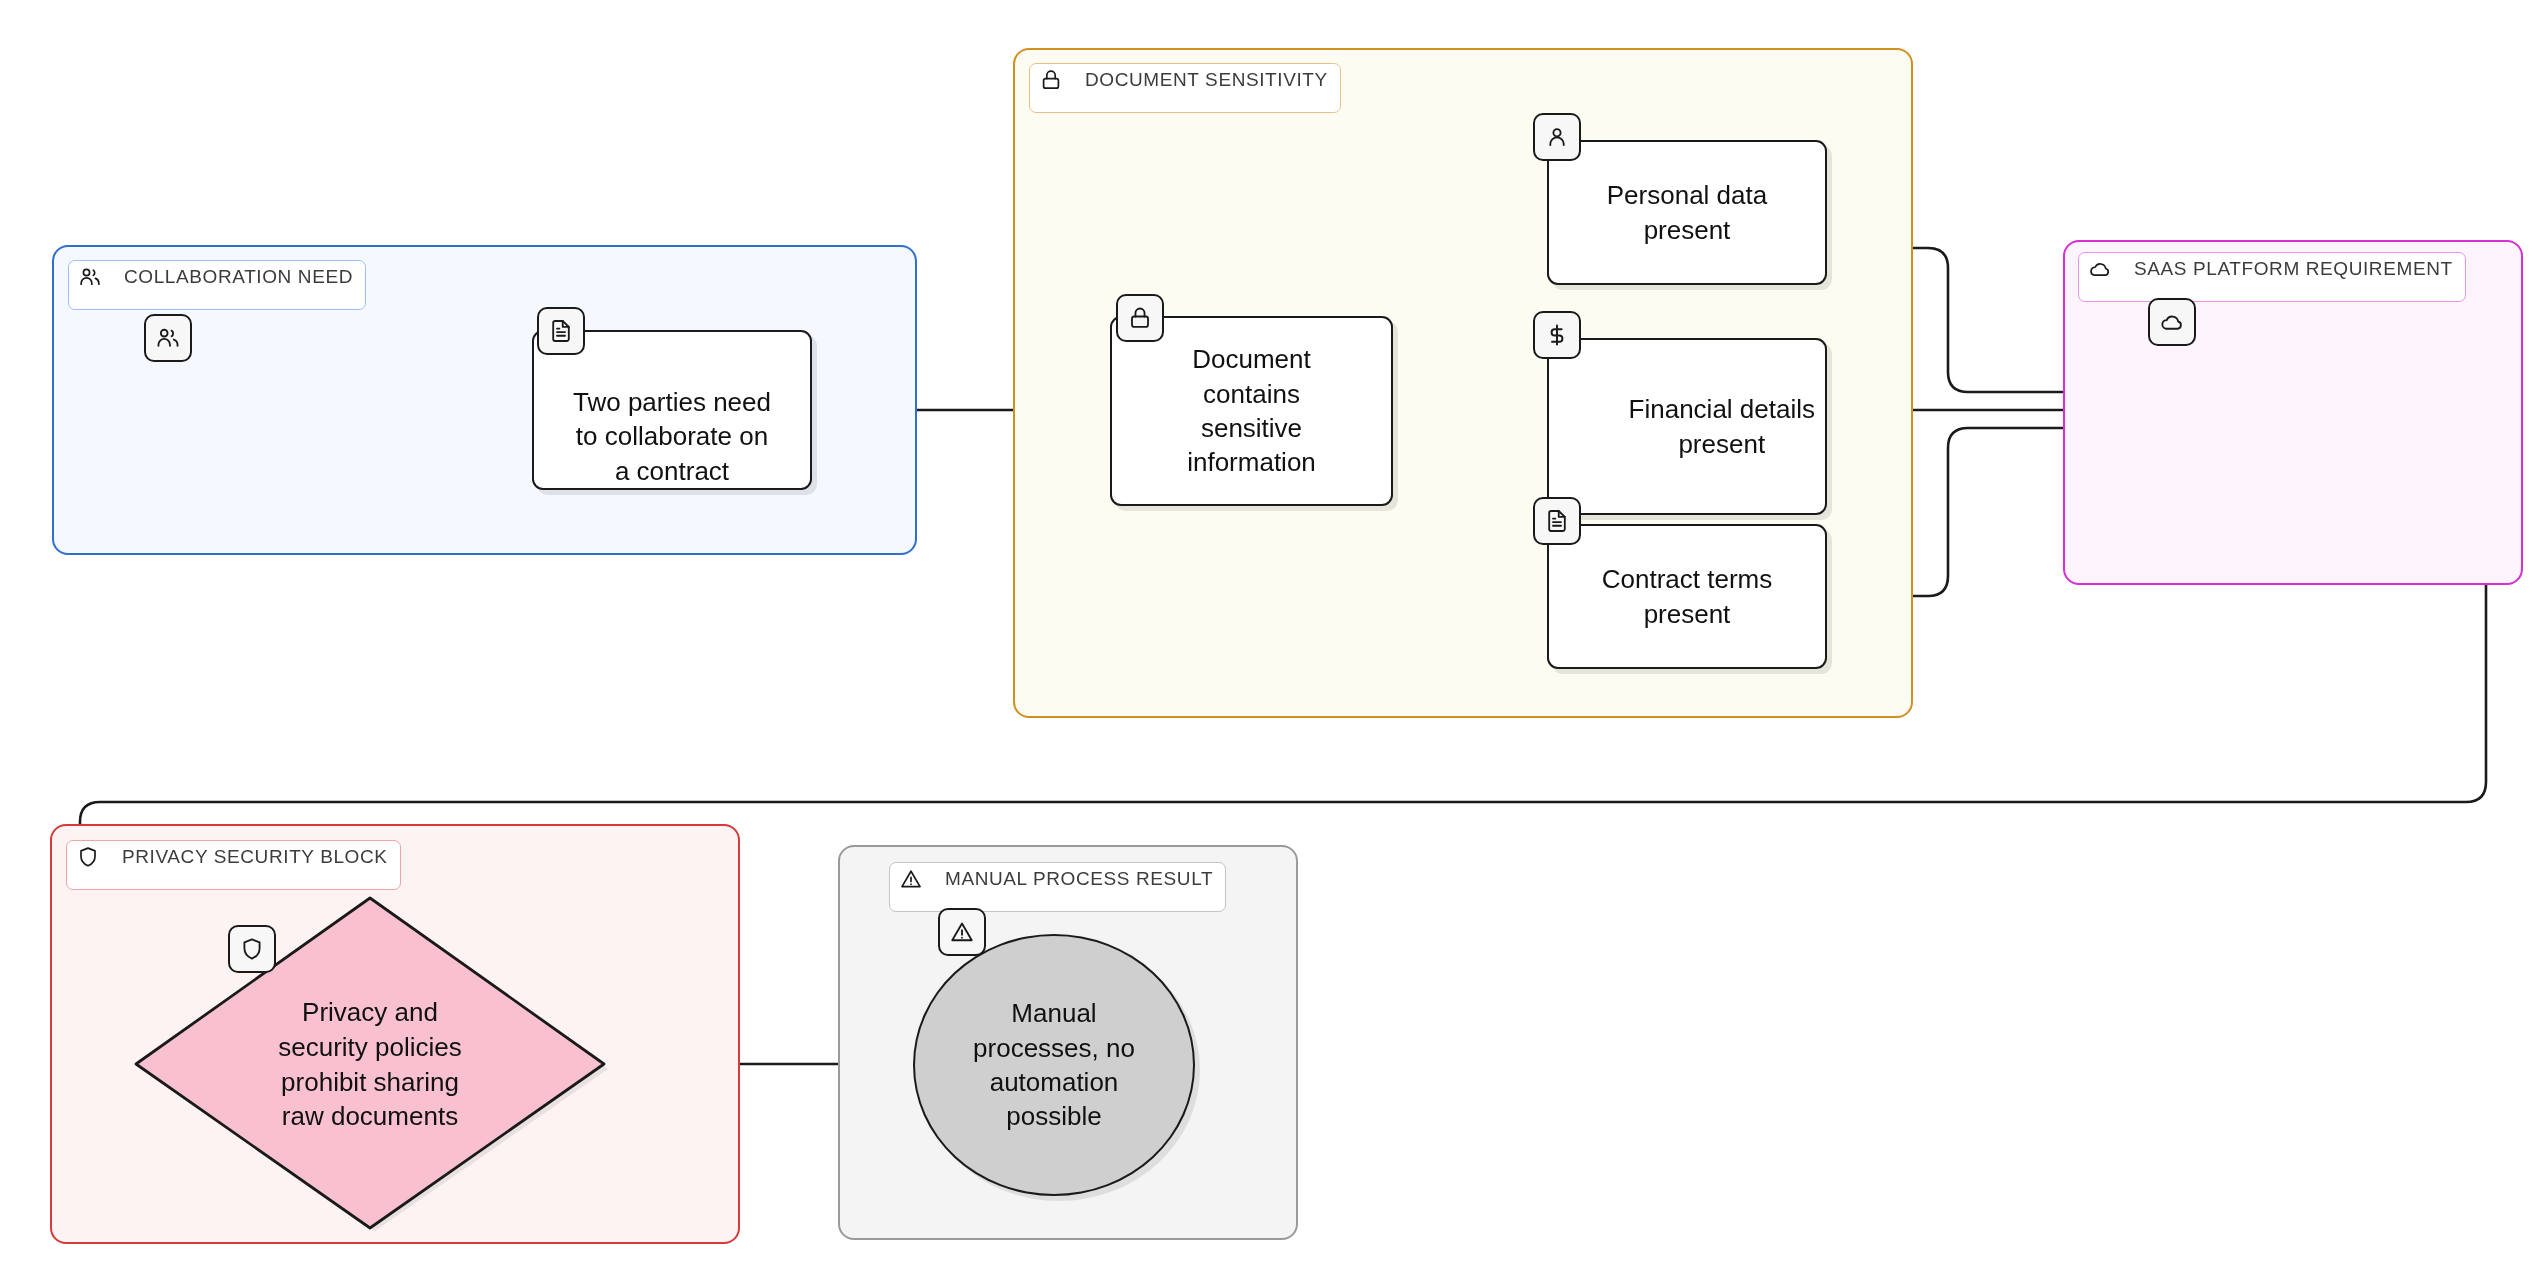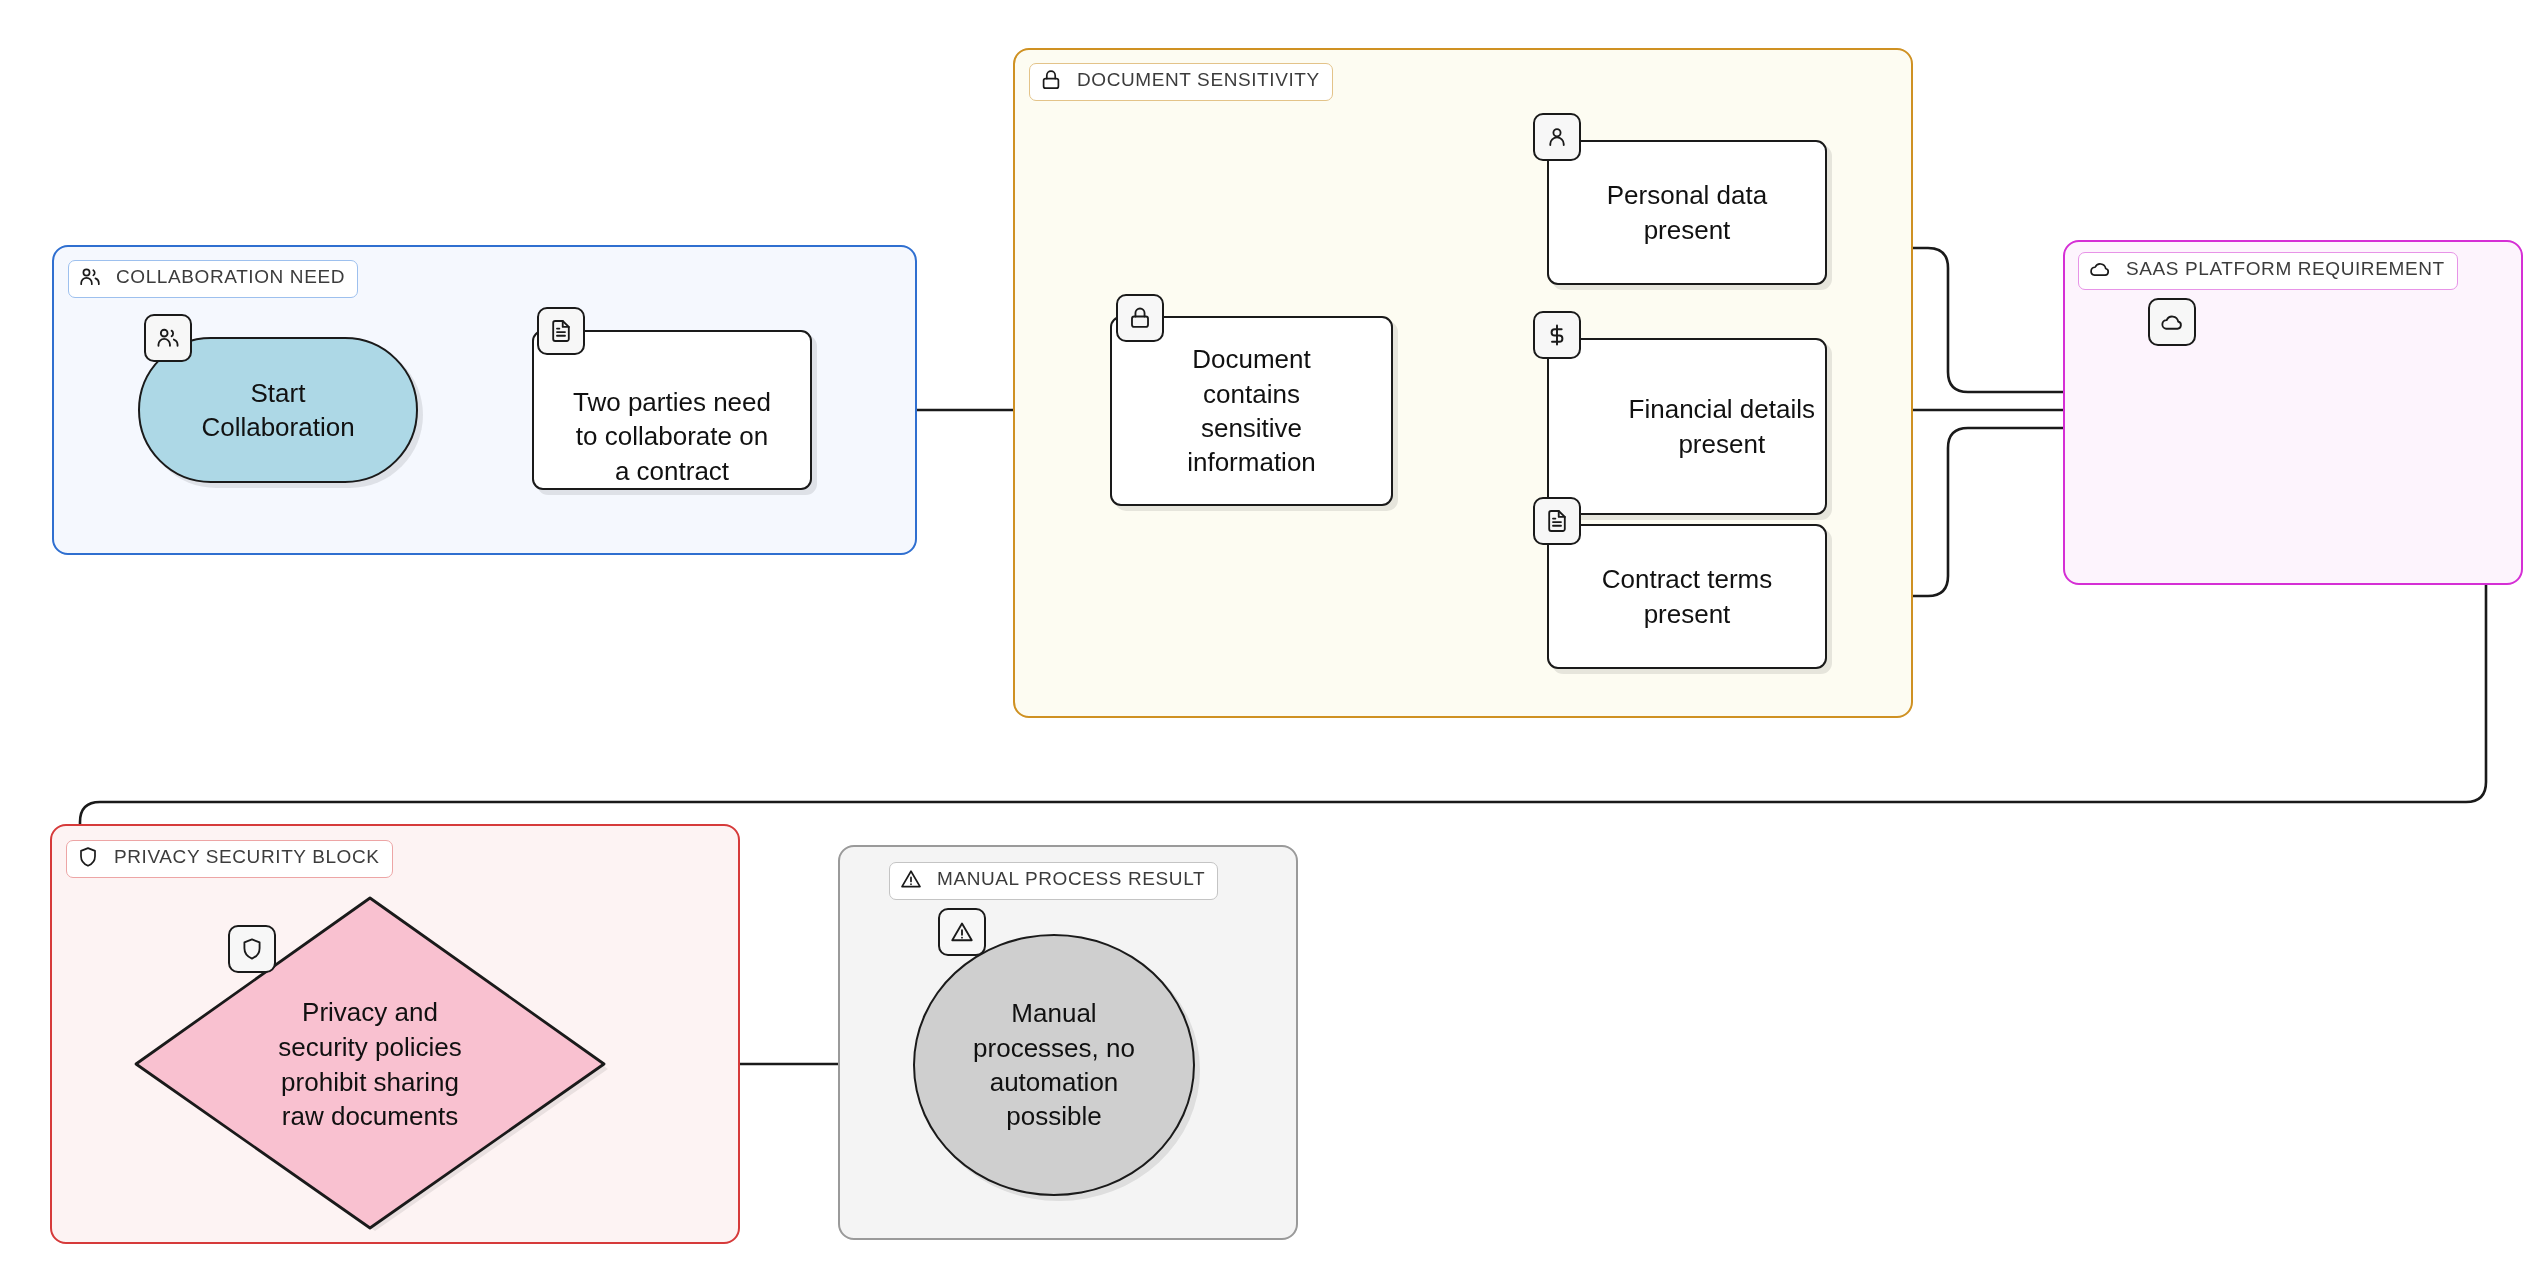--- a/index.html
+++ b/index.html
@@ -3,22 +3,22 @@
 <meta charset="utf-8">
 <style>
   html,body{margin:0;padding:0;background:#ffffff;}
   body{width:2536px;height:1278px;position:relative;overflow:hidden;
        font-family:"Liberation Sans",sans-serif;color:#1f1f1f;}
 
   #canvas{position:absolute;inset:0;}
 
   
   .group{position:absolute;border-radius:16px;box-sizing:border-box;}
-  .group-label{position:absolute;display:flex;align-items:center;gap:14px;
-      background:#ffffff;border-radius:7px;padding:4px 12px 8px 9px;
+  .group-label{position:absolute;display:flex;align-items:center;gap:22px;
+      background:#ffffff;border-radius:7px;padding:4px 12px 20px 9px;
       font-size:19px;letter-spacing:.6px;color:#3c3c3c;white-space:nowrap;
       box-sizing:border-box;}
   .group-label svg{display:block;flex:0 0 auto;}
 
   
   .node{position:absolute;box-sizing:border-box;display:flex;
         align-items:center;justify-content:center;text-align:center;
         font-size:26px;line-height:1.32;color:#111;margin-left:20px;}
   .node .txt{position:relative;z-index:2;padding:0 10px;white-space:pre-line;}
 
@@ -92,24 +92,20 @@
       <svg width="24" height="24" viewBox="0 0 24 24" fill="none" stroke="#1a1a1a" stroke-width="1.7" stroke-linecap="round" stroke-linejoin="round">
         <circle cx="8.5" cy="7.5" r="3.1"></circle>
         <path d="M3.2 19.2v-1.1a5.3 5.3 0 0 1 5.3-5.3 5.3 5.3 0 0 1 5.3 5.3v1.1"></path>
         <path d="M15.3 5.2a3.1 3.1 0 0 1 0 5.2"></path>
         <path d="M17.4 13.4a5.1 5.1 0 0 1 3.4 4.7v1.1"></path>
       </svg>
     </span>
     <span>COLLABORATION NEED</span>
   </div>
 
-  <div class="node stadium" style="left:118px;top:337px;width:280px;height:146px;">
-    <span class="txt">Start
-Collaboration</span>
-  </div>
   <div class="badge" style="left:144px;top:314px;">
     <svg width="26" height="26" viewBox="0 0 24 24" fill="none" stroke="#1a1a1a" stroke-width="1.7" stroke-linecap="round" stroke-linejoin="round">
       <circle cx="8.5" cy="7.5" r="3.1"></circle>
       <path d="M3.2 19.2v-1.1a5.3 5.3 0 0 1 5.3-5.3 5.3 5.3 0 0 1 5.3 5.3v1.1"></path>
       <path d="M15.3 5.2a3.1 3.1 0 0 1 0 5.2"></path>
       <path d="M17.4 13.4a5.1 5.1 0 0 1 3.4 4.7v1.1"></path>
     </svg>
   </div>
 
   <div class="node rect" style="left:512px;top:330px;width:280px;height:160px;align-items:flex-end;">

